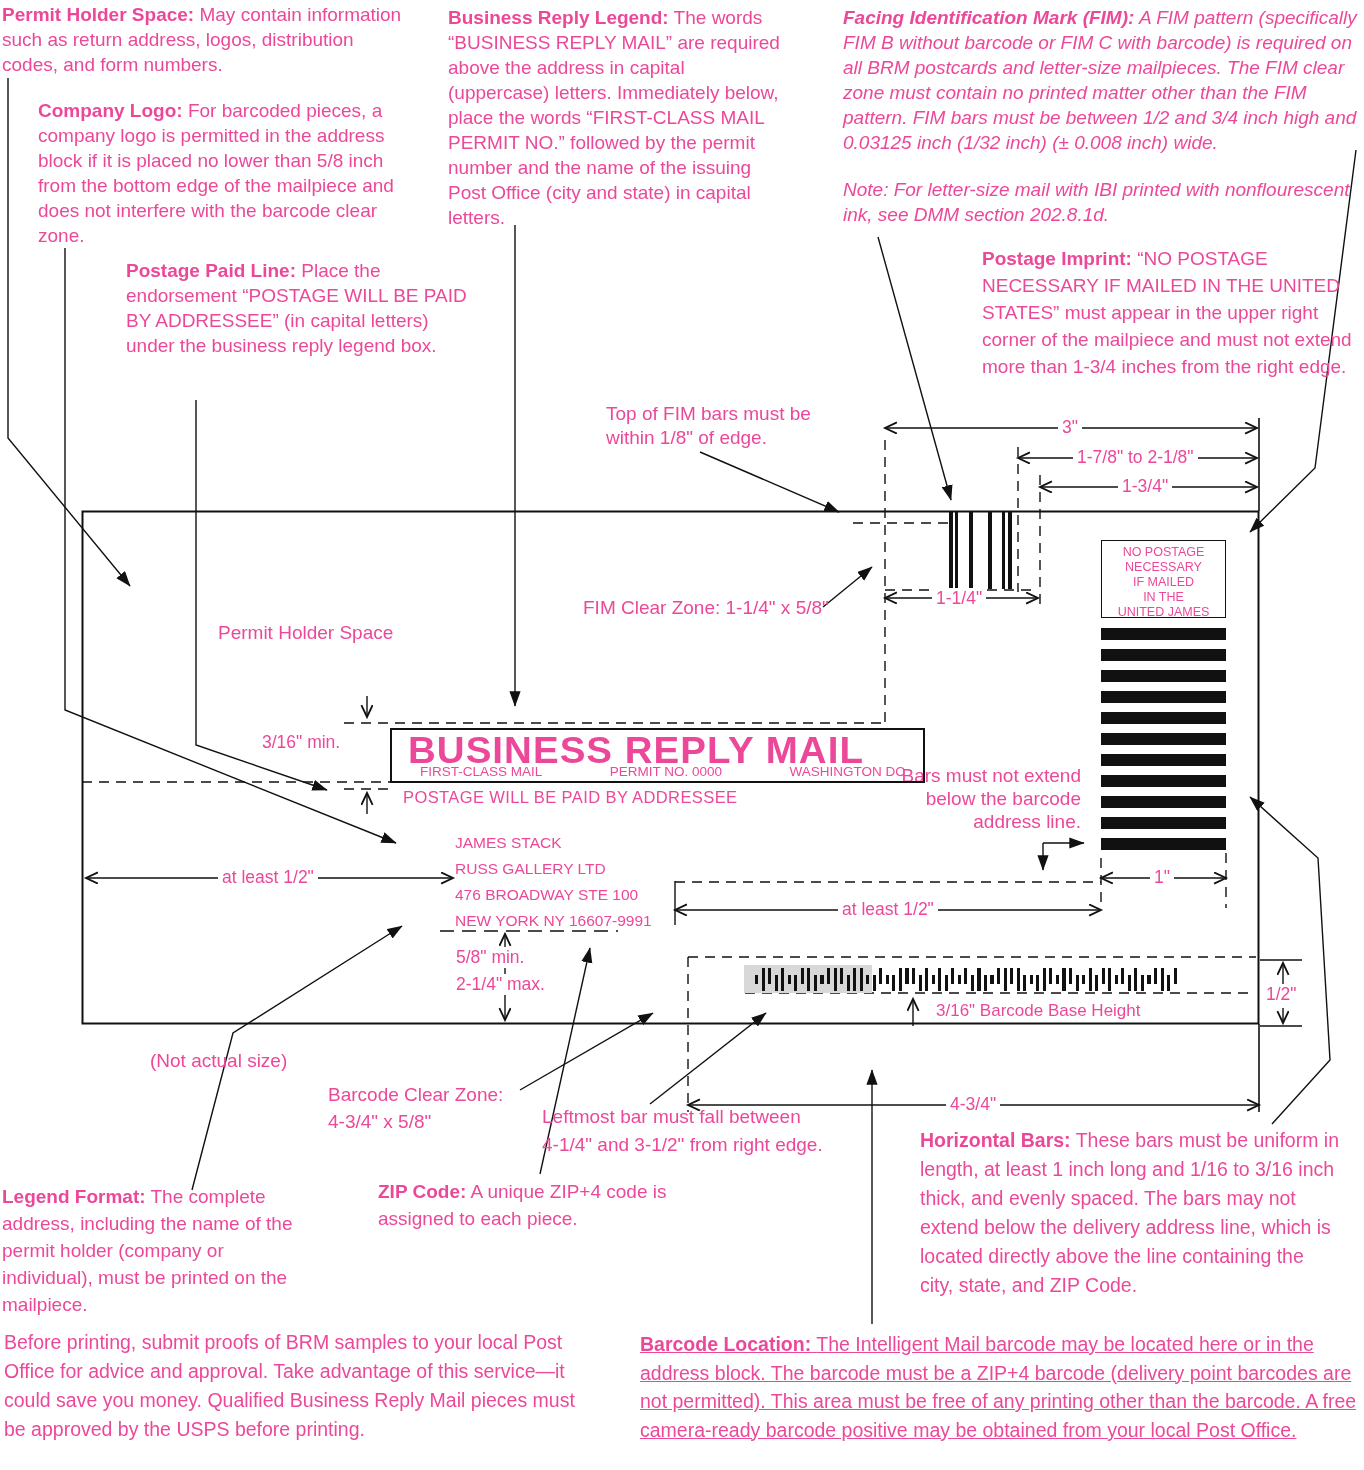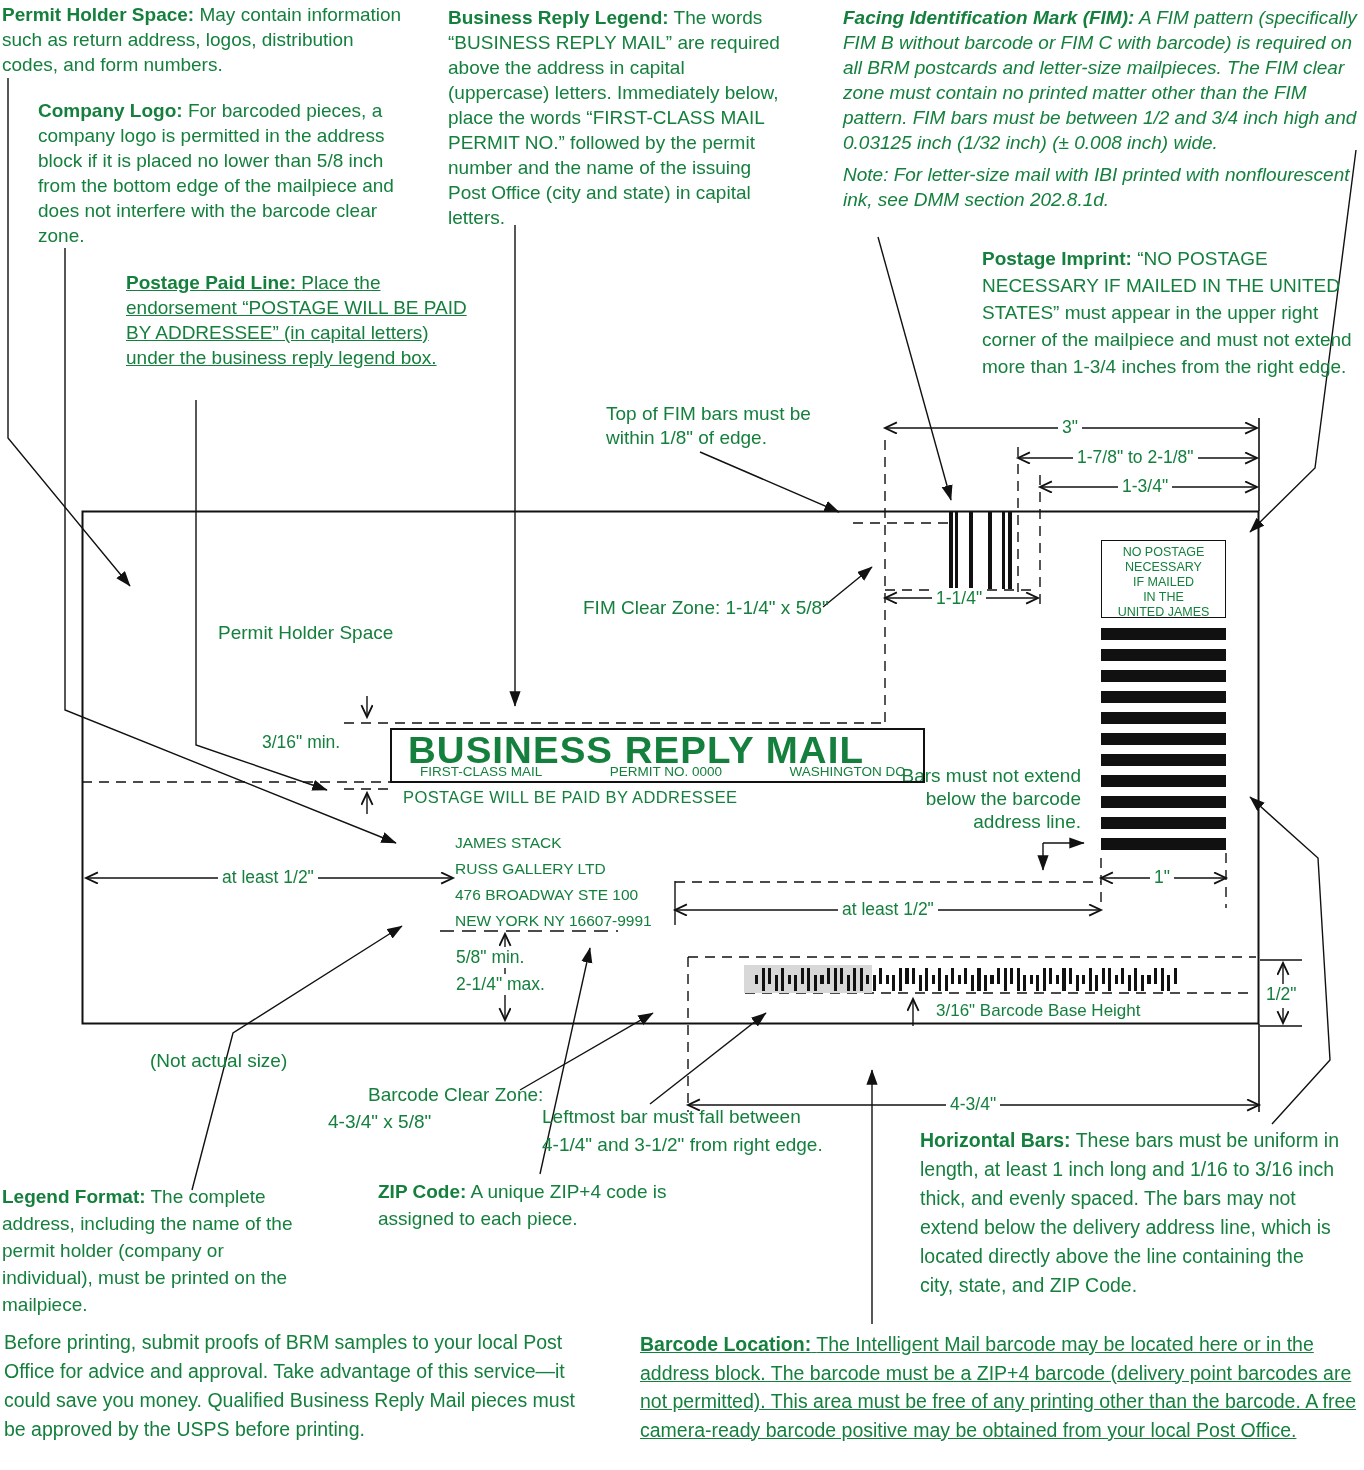--- a/index.html
+++ b/index.html
@@ -1,17 +1,17 @@
 <!DOCTYPE html>
 <html><head>
 <meta charset="utf-8">
 <style>
   html,body{margin:0;padding:0;background:#fff;}
   #canvas{position:relative;width:1364px;height:1470px;background:#fff;
-          font-family:"Liberation Sans", sans-serif;color:#15803d;overflow:hidden;}
+          font-family:"Liberation Sans", sans-serif;color:#ec4899;overflow:hidden;}
   svg{position:absolute;left:0;top:0;z-index:1;pointer-events:none;}
   .para{position:absolute;z-index:2;font-size:19px;line-height:25px;}
   .para b{font-weight:bold;}
   .callout{position:absolute;z-index:2;font-size:19px;white-space:nowrap;}
   .dim{position:absolute;z-index:3;background:#fff;padding:0 4px;font-size:17.5px;white-space:nowrap;}
   .bar{position:absolute;background:#111;z-index:2;}
   #hbars{position:absolute;left:1101px;top:628px;width:125px;z-index:2;}
   .hbar{height:12px;margin-bottom:9px;background:#111;}
   #npbox{position:absolute;left:1101px;top:540px;width:125px;height:78px;border:1.6px solid #111;
          z-index:2;text-align:center;font-size:12.5px;line-height:15px;padding-top:4px;box-sizing:border-box;}
@@ -116,24 +116,24 @@
   </div>
 
   <div class="para" style="left:448px;top:5px;width:340px;">
     <b>Business Reply Legend:</b>
     <span>The words “BUSINESS REPLY MAIL” are required above the address in capital (uppercase) letters. Immediately below, place the words “FIRST-CLASS MAIL PERMIT NO.” followed by the permit number and the name of the issuing Post Office (city and state) in capital letters.</span>
   </div>
 
   <div class="para" style="left:843px;top:5px;width:520px;font-style:italic;">
     <b>Facing Identification Mark (FIM):</b>
     <span>A FIM pattern (specifically FIM B without barcode or FIM C with barcode) is required on all BRM postcards and letter-size mailpieces.  The FIM clear zone must contain no printed matter other than the FIM pattern. FIM bars must be between 1/2 and 3/4 inch high and 0.03125 inch (1/32 inch) (± 0.008 inch) wide.</span>
-    <div style="margin-top:7px;">Note: For letter-size mail with IBI printed with nonflourescent ink, see DMM section 202.8.1d.</div>
-  </div>
-
-  <div class="para" style="left:126px;top:270px;width:345px;text-decoration:underline;">
+    <div style="margin-top:22px;">Note: For letter-size mail with IBI printed with nonflourescent ink, see DMM section 202.8.1d.</div>
+  </div>
+
+  <div class="para" style="left:126px;top:258px;width:345px;">
     <b>Postage Paid Line:</b>
     <span>Place the endorsement “POSTAGE WILL BE PAID BY ADDRESSEE” (in capital letters) under the business reply legend box.</span>
   </div>
 
   <div class="para" style="left:982px;top:245px;width:372px;line-height:27px;">
     <b>Postage Imprint:</b>
     <span>“NO POSTAGE NECESSARY IF MAILED IN THE UNITED STATES” must appear in the upper right corner of the mailpiece and must not extend more than 1-3/4 inches from the right edge.</span>
   </div>
 
   <div class="para" style="left:2px;top:1183px;width:310px;line-height:27px;">
@@ -158,21 +158,21 @@
   <div class="para" style="left:640px;top:1330px;width:722px;line-height:28.5px;font-size:19.5px;text-decoration:underline;">
     <b>Barcode Location:</b>
     <span>The Intelligent Mail barcode may be located here or in the address block. The barcode must be a ZIP+4 barcode (delivery point barcodes are not permitted). This area must be free of any printing other than the barcode. A free camera-ready barcode positive may be obtained from your local Post Office.</span>
   </div>
 
   <div class="para" style="left:606px;top:402px;width:205px;line-height:24px;">Top of FIM bars must be within 1/8" of edge.</div>
   <div class="callout" style="left:583px;top:597px;">FIM Clear Zone: 1-1/4" x 5/8"</div>
   <div class="para rt" style="left:885px;top:764px;width:196px;line-height:23px;">Bars must not extend below the barcode address line.</div>
   <div class="callout" style="left:218px;top:622px;">Permit Holder Space</div>
   <div class="callout" style="left:150px;top:1050px;">(Not actual size)</div>
-  <div class="callout" style="left:328px;top:1084px;margin-left:40px;">Barcode Clear Zone:</div>
+  <div class="callout" style="left:328px;top:1084px;">Barcode Clear Zone:</div>
   <div class="callout" style="left:328px;top:1111px;">4-3/4" x 5/8"</div>
   <div class="callout" style="left:542px;top:1106px;">Leftmost bar must fall between</div>
   <div class="callout" style="left:542px;top:1134px;">4-1/4" and 3-1/2" from right edge.</div>
   <div class="dim" style="left:932px;top:1001px;font-size:17px;">3/16" Barcode Base Height</div>
 
   <div class="dim" style="left:1058px;top:417px;">3"</div>
   <div class="dim" style="left:1073px;top:447px;">1-7/8" to 2-1/8"</div>
   <div class="dim" style="left:1118px;top:476px;">1-3/4"</div>
   <div class="dim" style="left:932px;top:588px;">1-1/4"</div>
   <div class="dim" style="left:218px;top:867px;">at least 1/2"</div>

